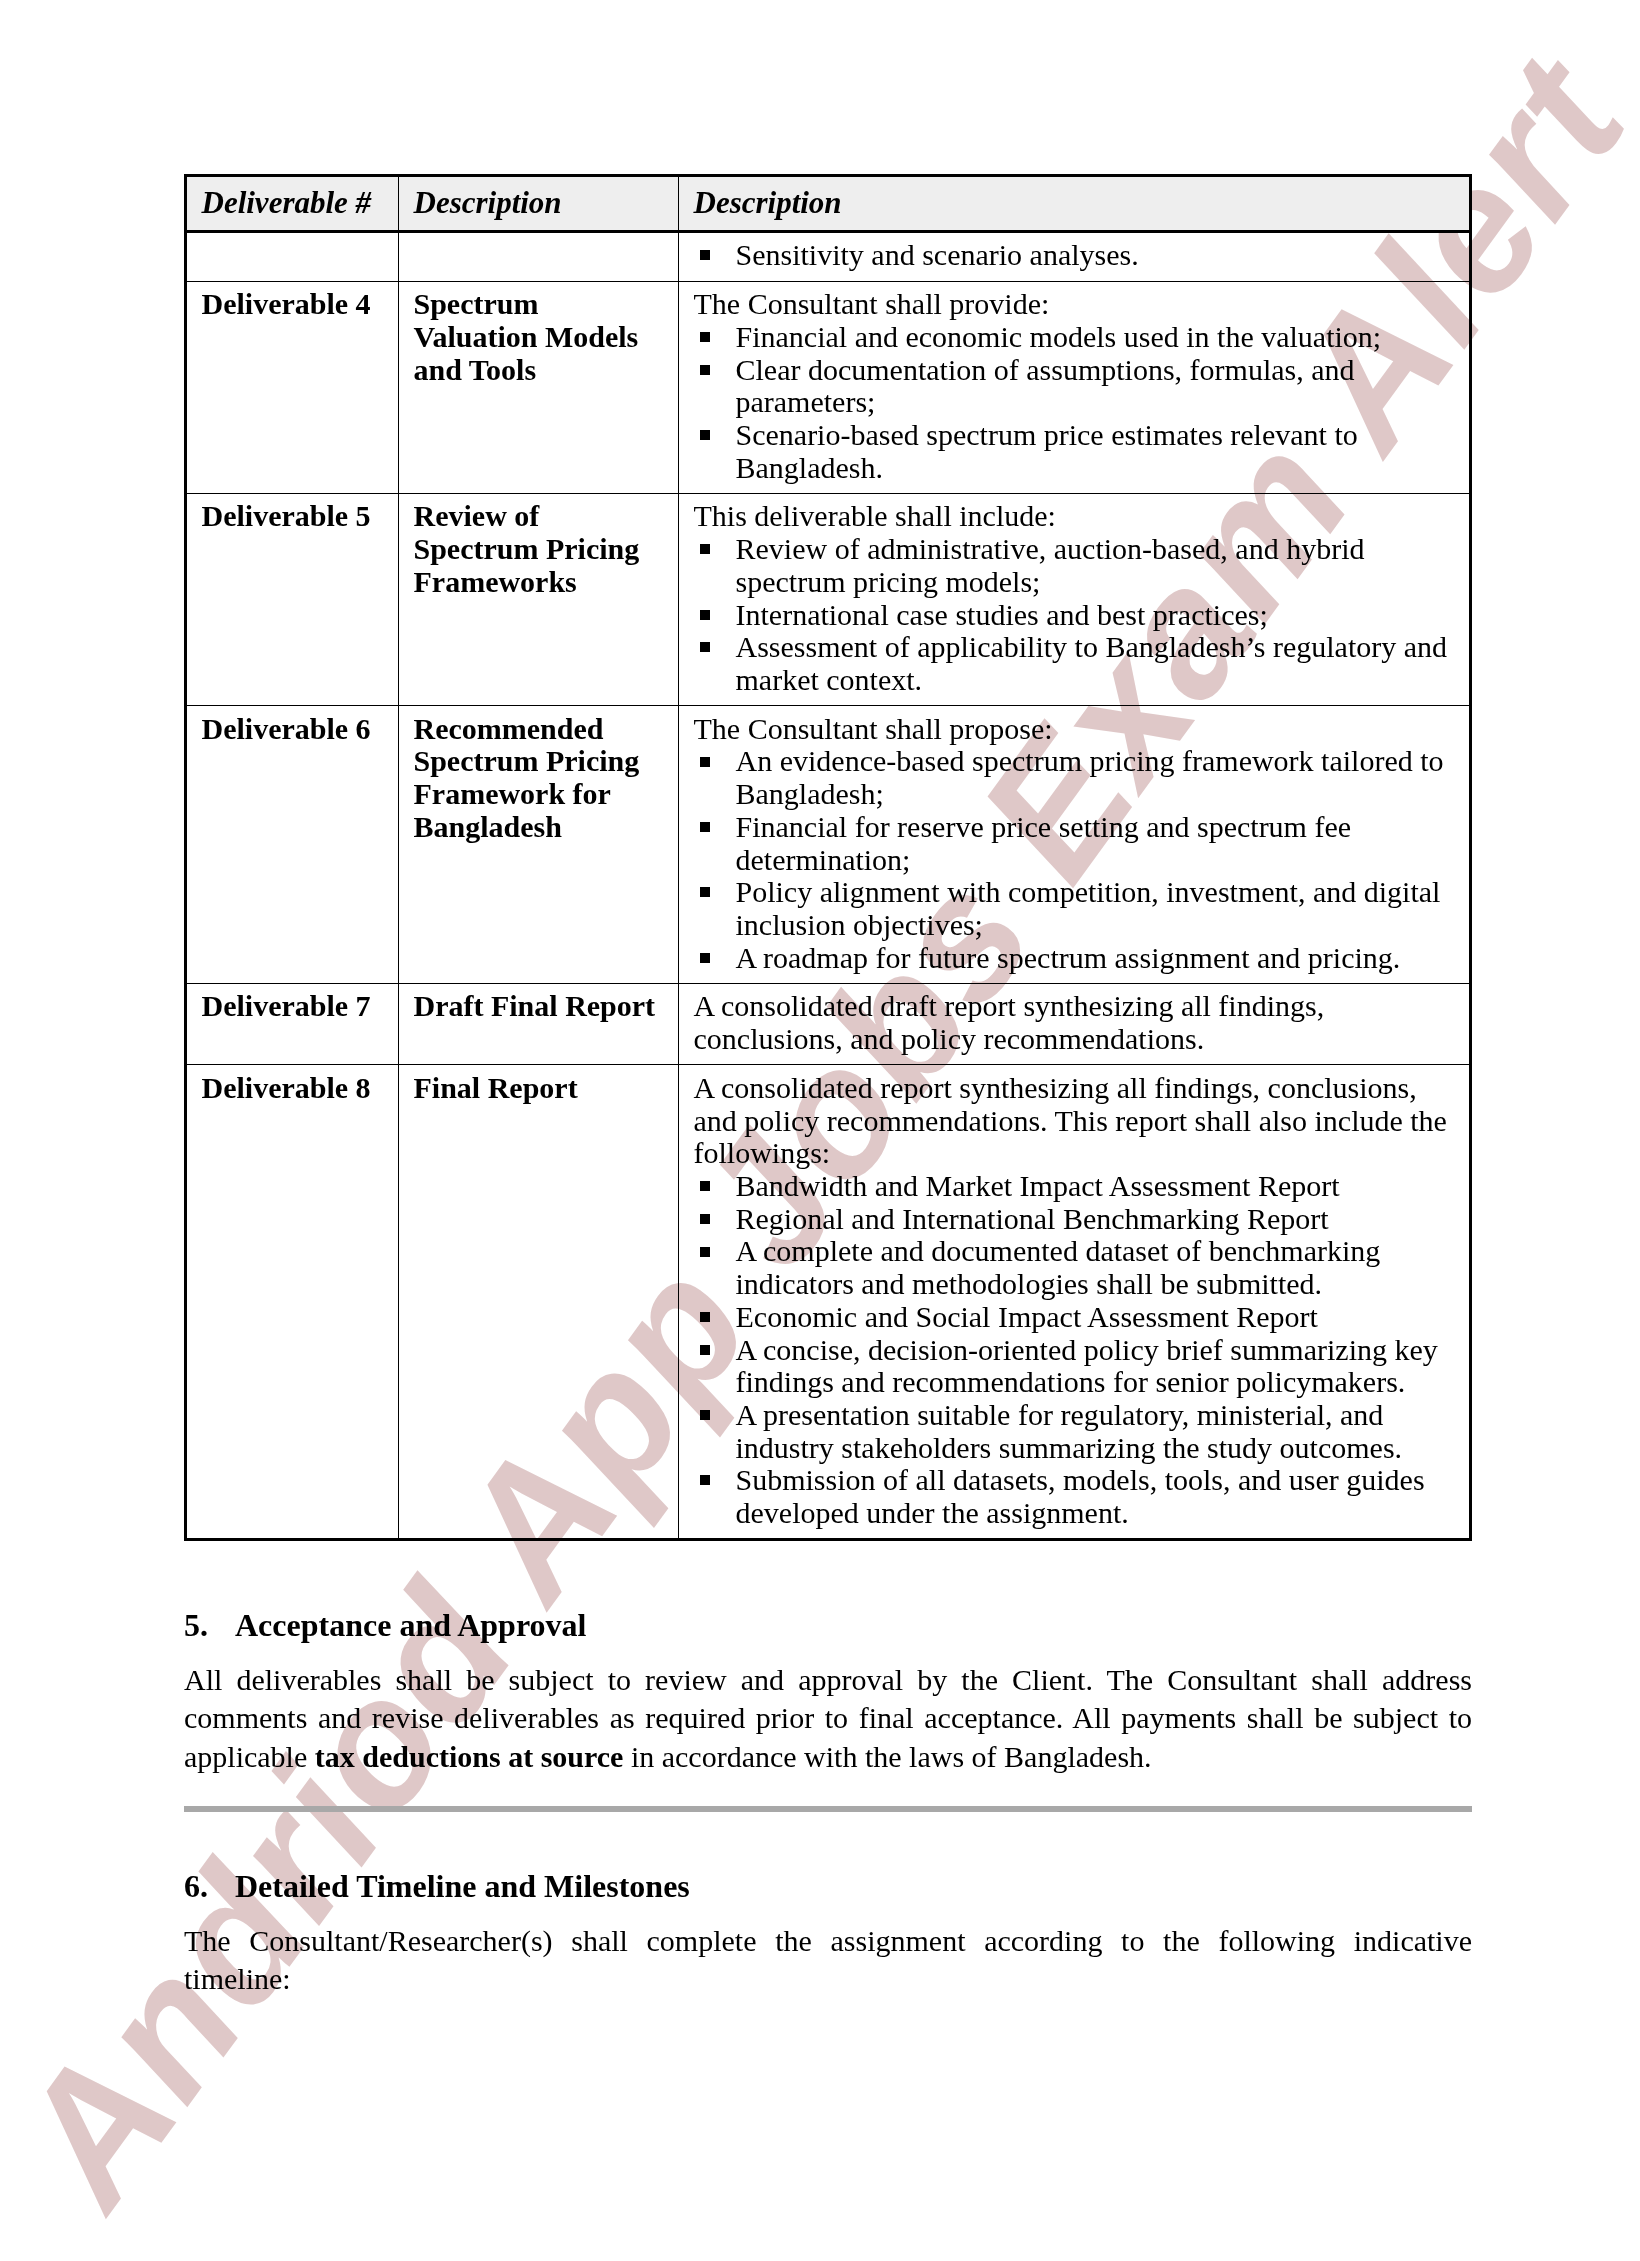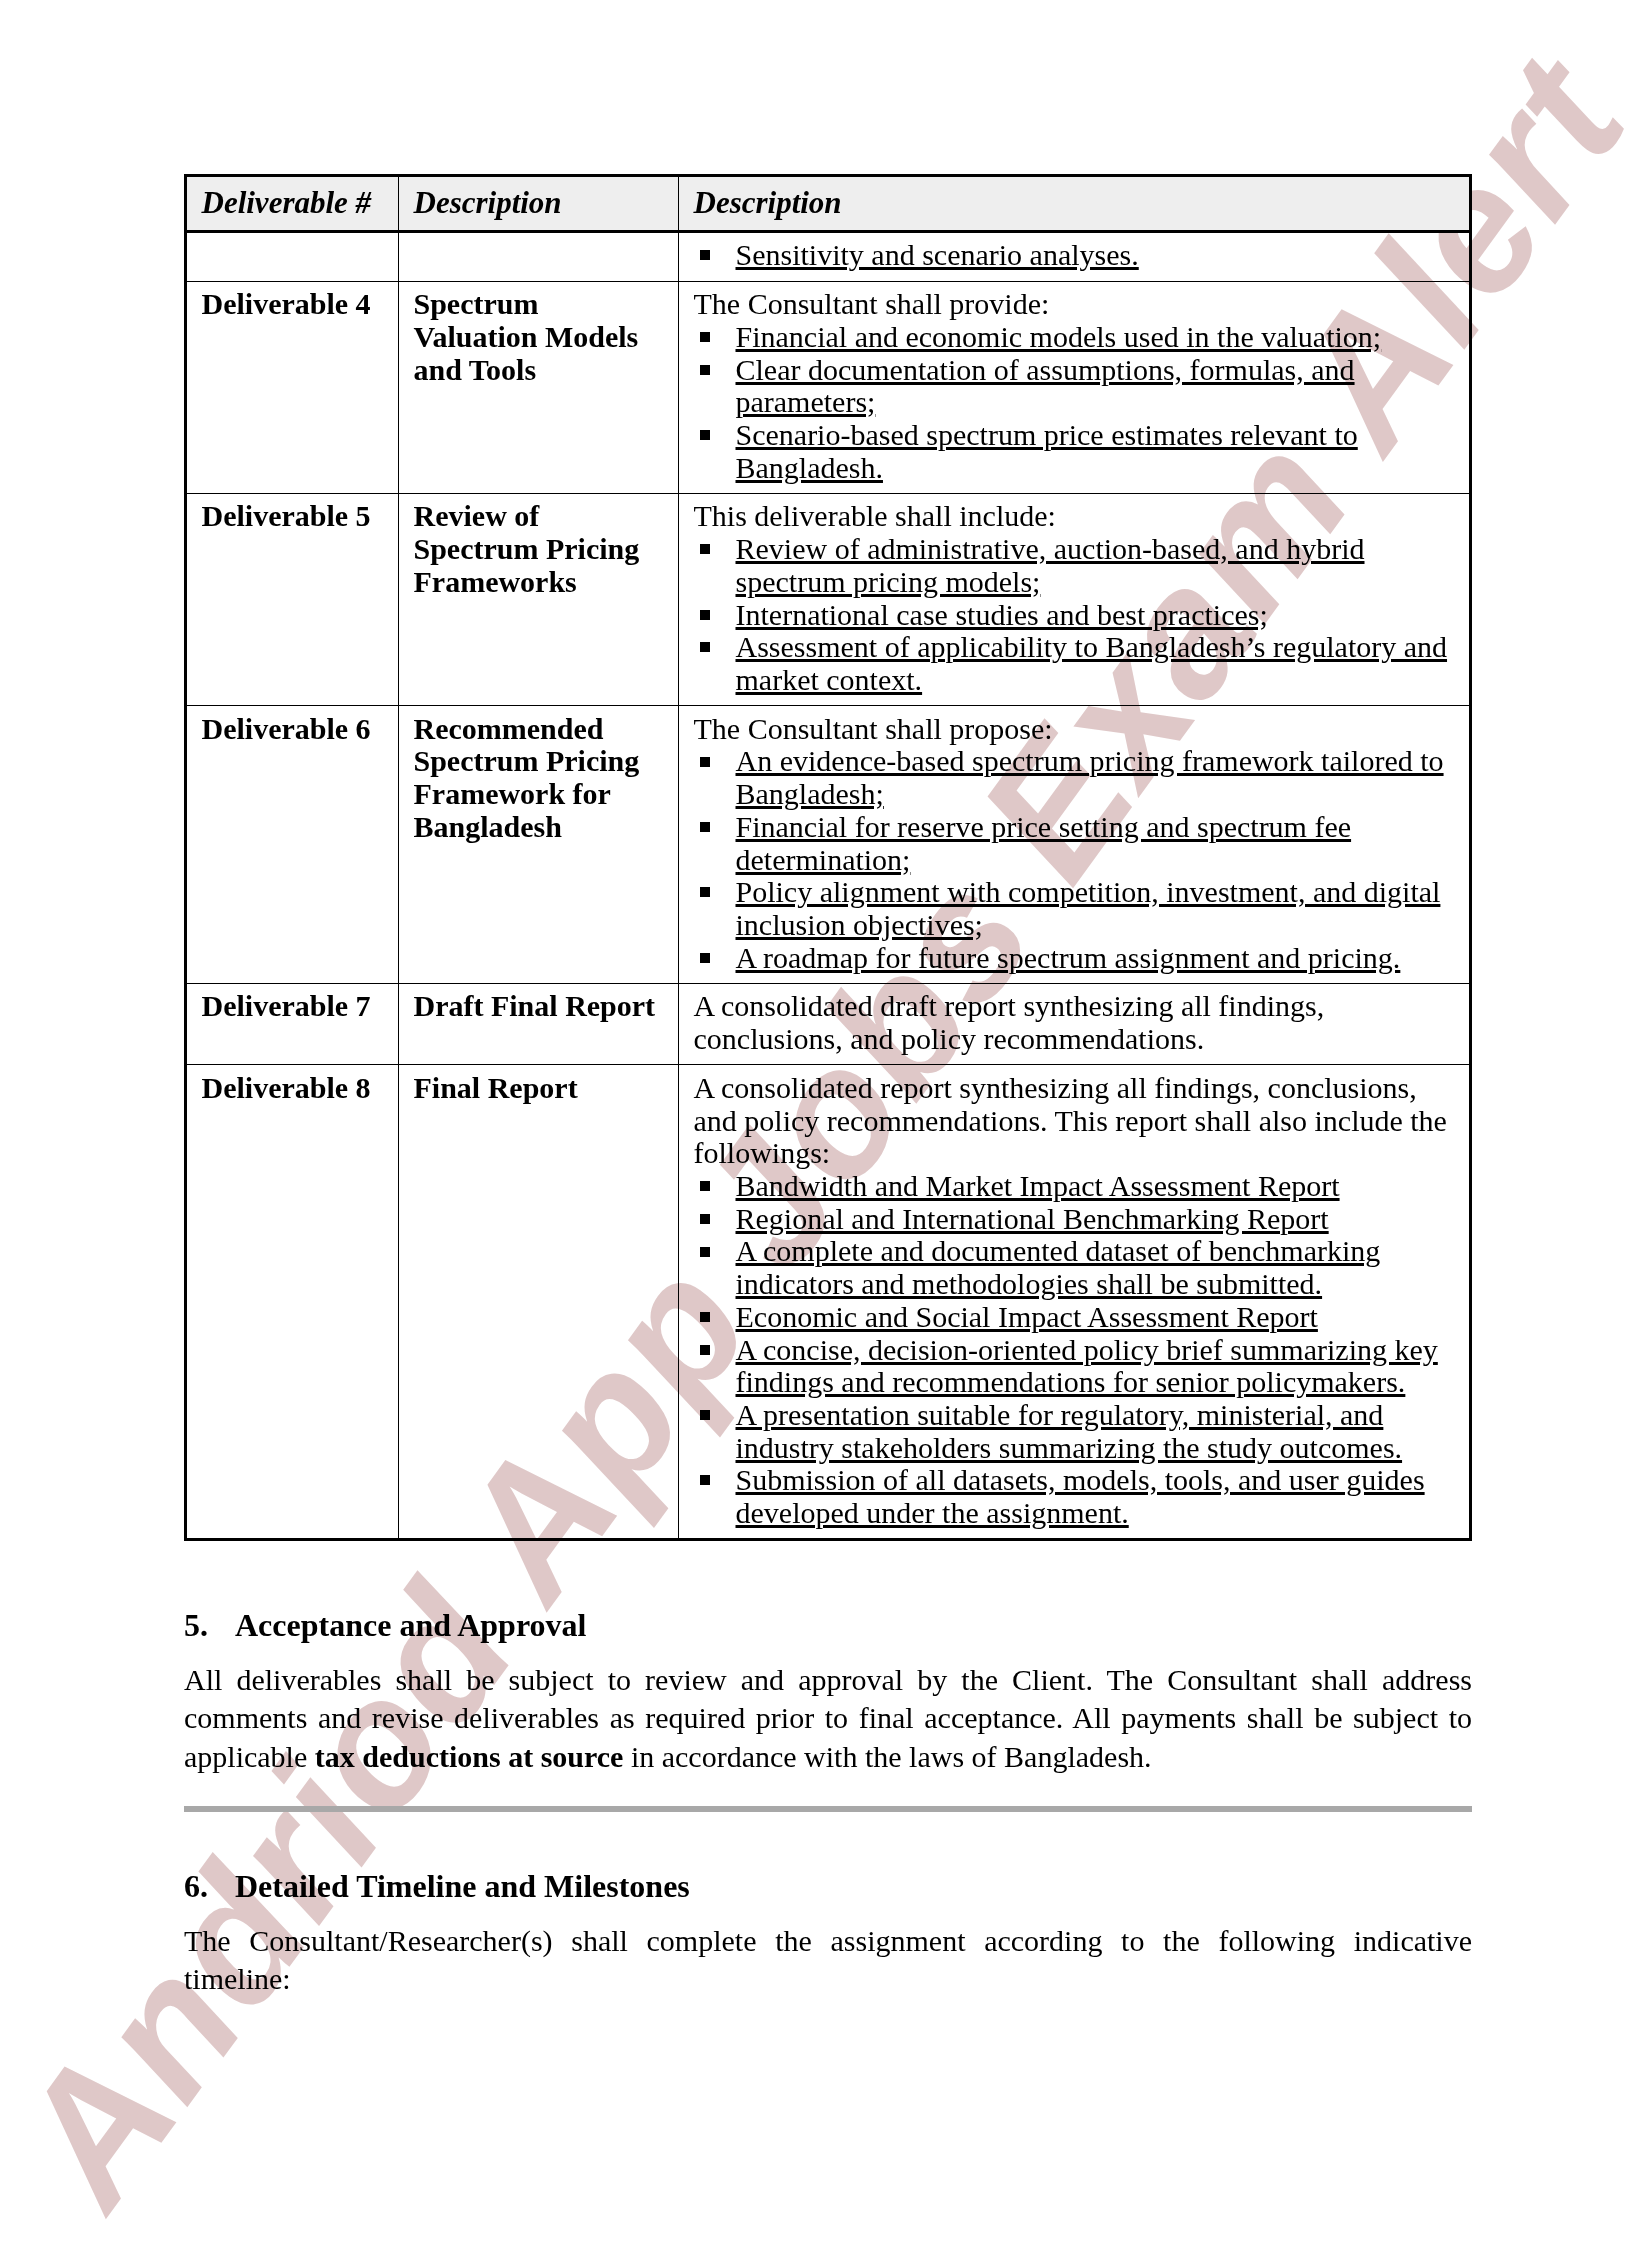--- a/index.html
+++ b/index.html
@@ -39,21 +39,21 @@
     font-style:italic;
   }
   table.deliv td {
     border:1.3px solid #000;
     vertical-align:top;
     font-size:30px; line-height:1.09;
     padding:6.6px 9.3px 8.6px 14.5px;
   }
   td.c1, td.c2 { font-weight:bold; }
   .desc-line { margin:0; }
-  .bullet-item { position:relative; padding-left:42px;text-decoration:underline; }
+  .bullet-item { position:relative; padding-left:42px; }
   .bullet-item .sq {
     position:absolute; left:6px; top:11.2px;
     width:10px; height:10px; background:#000; display:block;
   }
   h2.sec {
     font-size:32px; font-weight:bold; margin:0;
     line-height:1.15;
   }
   h2.sec .secnum { display:inline-block; width:51px; }
   .sec5 { margin-top:66px; }

